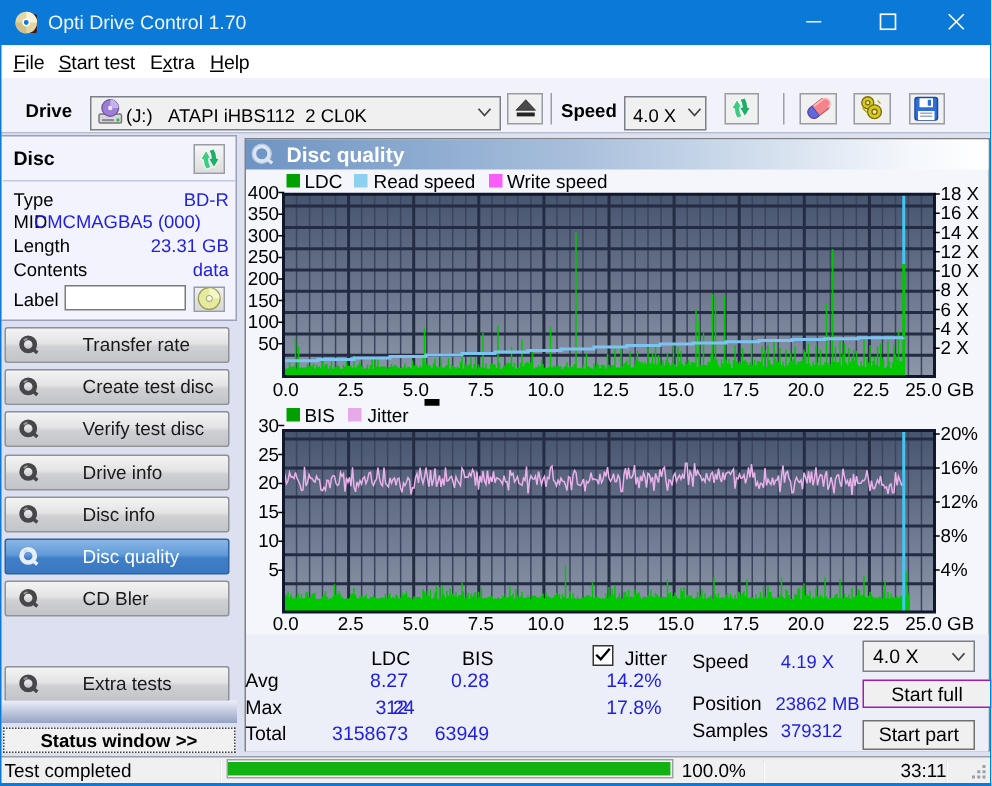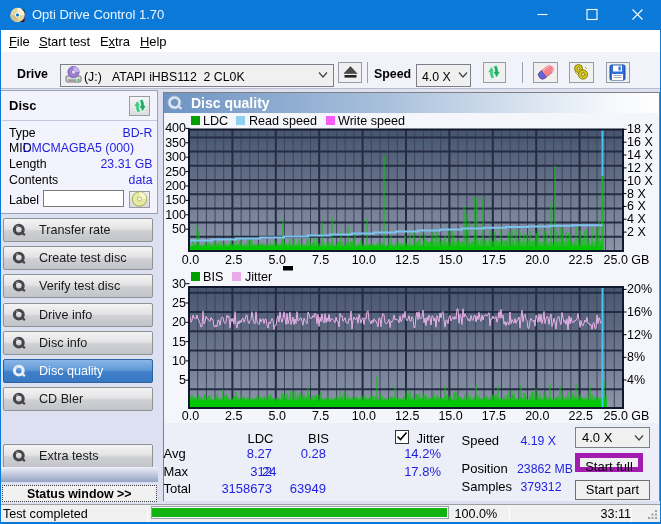--- a/index.html
+++ b/index.html
@@ -5,21 +5,21 @@
 body{font-family:"Liberation Sans",sans-serif;width:661px;height:524px;overflow:hidden}
 #win{position:relative;width:661px;height:524px;background:#dde0f0;font-size:13px}
 .abs{position:absolute}
 .b{font-weight:bold}
 .blue{color:#1f1fdf}
 .f12{font-size:12.3px}
 .menu{font-size:13px;letter-spacing:-0.1px}
 .combo{position:absolute;background:#f0f0f0;border:1px solid #7a7f8a}
 .tbtn{position:absolute;background:#f0f0f0;border:1px solid #989ca4;display:flex;align-items:center;justify-content:center}
 .navbtn{position:absolute;left:3px;width:149.5px;height:24px;border:1px solid #8e9294;border-radius:2px;background:linear-gradient(#f4f4f4,#e3e3e5 45%,#cfd0d4 55%,#c3c4c9);display:flex;align-items:center;color:#1a1a1a}
-.navbtn span{margin-left:12px;font-size:12.6px}
+.navbtn span{margin-left:28px;font-size:12.6px}
 .navsel{background:linear-gradient(#8ab6e6,#609ad8 45%,#3f7fc8 55%,#3a78c2);color:#fff;border-color:#2e62a0}
 .sbar-sep{position:absolute;top:3px;bottom:2px;width:1px;background:#aab0b8;border-right:1px solid #fdfdfd}
 </style></head>
 <body>
 <div id="win">
 
 <div class="abs" style="left:0;top:0;width:661px;height:29.5px;background:#0a79d8"></div>
 <svg class="abs" style="left:10px;top:7px" width="16" height="16" viewBox="0 0 16 16">
 <rect x="10" y="2.5" width="4.5" height="12.5" rx="1" fill="#46100e"></rect>
 <rect x="11.4" y="3.5" width="1.6" height="10.5" fill="#8c2a20"></rect>
@@ -339,21 +339,21 @@
 <div class="abs blue f12" style="left:520.5px;top:433.5px">4.19 X</div>
 <div class="abs" style="left:461.5px;top:460.8px">Position</div>
 <div class="abs blue f12" style="left:517px;top:461.8px">23862 MB</div>
 <div class="abs" style="left:461.5px;top:479.1px">Samples</div>
 <div class="abs blue f12" style="left:520.5px;top:480.1px">379312</div>
 <div class="combo" style="left:575px;top:427px;width:75px;height:20.5px"></div>
 <div class="abs" style="left:582px;top:430px">4.0 X</div>
 <svg class="abs" style="left:634px;top:434px" width="10" height="8">
       <path d="M1 1.5 L5 6 L9 1.5" fill="none" stroke="#444" stroke-width="1.2"></path>
     </svg>
-<div class="abs" style="left:575px;top:452.5px;width:68px;height:19px;background:#f0f0f0;border:5px solid #a21caf;text-align:center;line-height:17px">Start full</div>
+<div class="abs" style="left:575px;top:452.5px;width:86px;height:19px;background:#f0f0f0;border:1px solid #a21caf;text-align:center;line-height:17px">Start full</div>
 <div class="abs" style="left:575px;top:480px;width:75px;height:20px;background:#f0f0f0;border:1px solid #707070;text-align:center;line-height:18px">Start part</div>
 
 <div class="abs" style="left:0;top:503.5px;width:661px;height:18px;background:#f0f0f0;border-top:1px solid #9aa0a8"></div>
 <div class="abs" style="left:3px;top:507px;font-size:12.6px">Test completed</div>
 <div class="sbar-sep" style="left:146.5px;top:506.5px"></div>
 <div class="abs" style="left:150.5px;top:506px;width:298px;height:12.5px;border:1px solid #9aa0a8;background:#fdfdfd"></div>
 <div class="abs" style="left:152px;top:507.5px;width:295px;height:9.5px;background:#12b212"></div>
 <div class="abs" style="left:454.5px;top:507px;font-size:12.6px">100.0%</div>
 <div class="sbar-sep" style="left:509px;top:506.5px"></div>
 <div class="abs" style="left:563px;top:507px;width:68px;text-align:right;font-size:12.6px">33:11</div>

